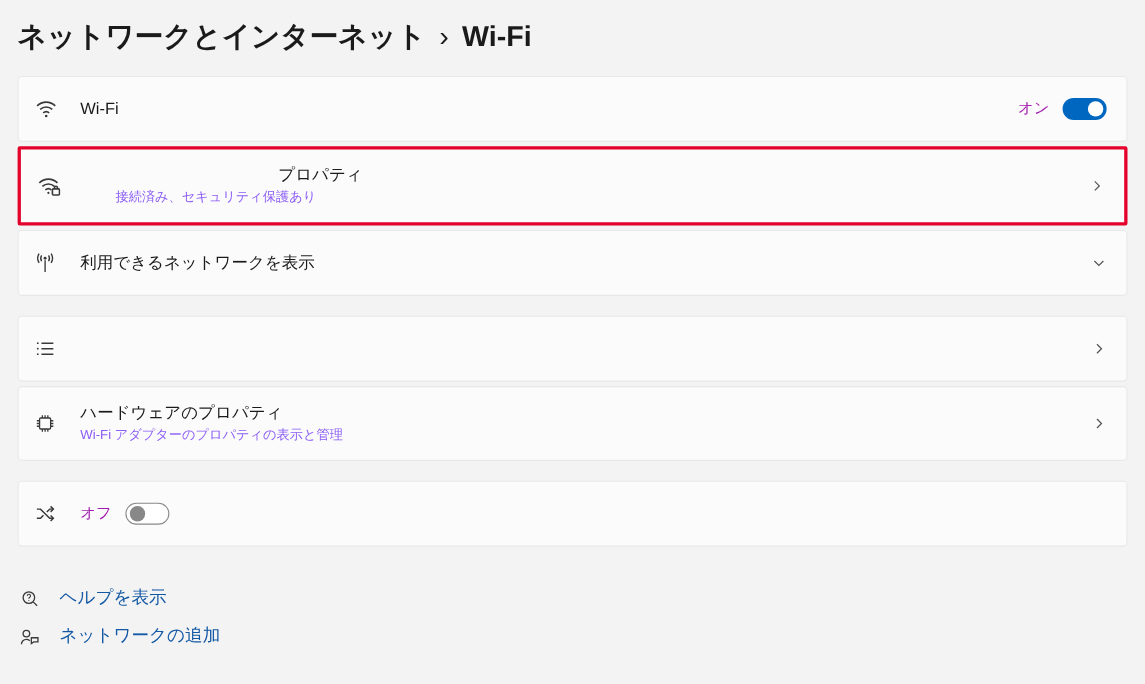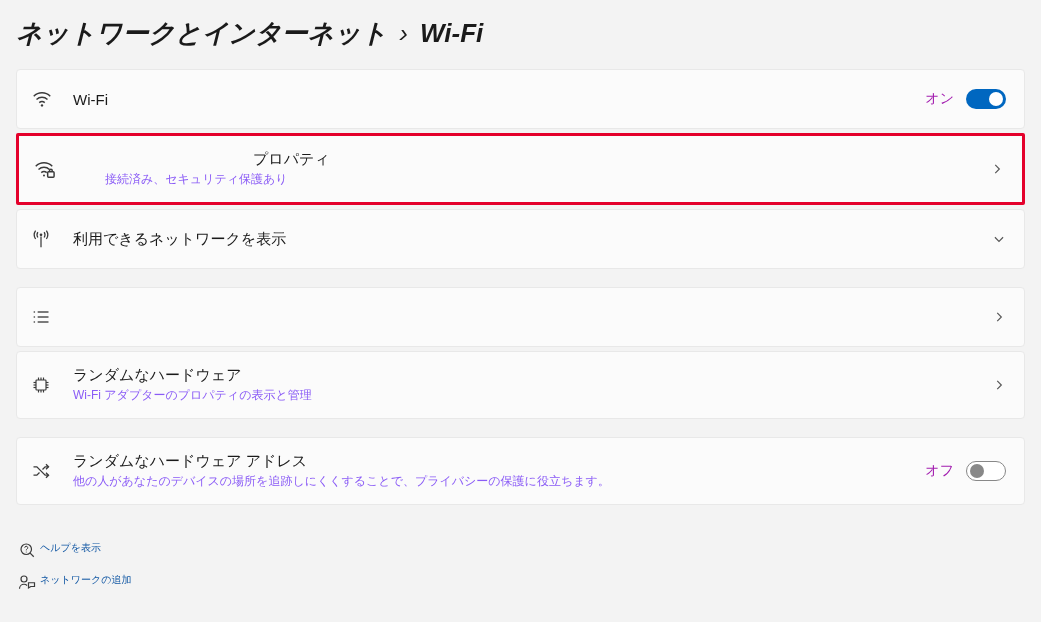--- a/index.html
+++ b/index.html
@@ -12,21 +12,20 @@
       overflow: hidden;
     }
     .page { padding: 0 16px 0 16px; }
     .breadcrumb {
       display: flex;
       align-items: center;
       gap: 12px;
       padding: 16px 0 18px 0;
       font-size: 26px;
       font-weight: 600;
-      font-style: italic;
     }
     .breadcrumb .parent { font-weight: 600; }
     .breadcrumb .sep { font-weight: 400; color:#1a1a1a; }
     .breadcrumb .current { font-weight: 700; }
     .card {
       background: #fbfbfb;
       border: 1px solid #e8e8e8;
       border-radius: 4px;
       margin-bottom: 4px;
       display: flex;
@@ -57,21 +56,21 @@
     .toggle .knob {
       position:absolute; top:3px; width:14px; height:14px; border-radius:50%; background:#fff;
     }
     .toggle.on .knob { right:3px; }
     .toggle.off .knob { left:3px; background:#888; top:2px; }
     .chev { color:#555; display:inline-flex; }
     .network-name {
       display:inline-block; width:140px;
     }
     .footer-links { padding: 32px 0 0 2px; display:flex; flex-direction:column; gap:14px; }
-    .footer-link { display:flex; align-items:flex-start; font-size:10px; }
+    .footer-link { display:flex; align-items:center; gap:14px; font-size:16px; }
     .footer-link a { color:#1358a4; text-decoration:none; cursor:pointer; }
     .footer-link .ficon { width:22px; display:flex; align-items:center; justify-content:flex-start; color:#3a3a3a; }
     svg { display:block; }
   </style>
 </head>
 <body>
 
 <div class="page">
 
   <div class="breadcrumb">
@@ -191,21 +190,21 @@
         <line x1="3" y1="9" x2="6" y2="9"></line>
           <line x1="3" y1="12" x2="6" y2="12"></line>
           <line x1="3" y1="15" x2="6" y2="15"></line>
         <line x1="18" y1="9" x2="21" y2="9"></line>
           <line x1="18" y1="12" x2="21" y2="12"></line>
           <line x1="18" y1="15" x2="21" y2="15"></line>
       </svg>
     </div>
     <div class="text-slot">
       <div class="title-row">
-          <span>ランダムなハードウェア</span>
+          <span>ハードウェアのプロパティ</span>
         </div>
       <div class="subtitle">Wi-Fi アダプターのプロパティの表示と管理</div>
     </div>
     <div class="trailing">
       <span class="chev">
         <svg width="14" height="14" viewBox="0 0 24 24" fill="none" stroke="currentColor" stroke-width="2">
             <path d="M9 5l7 7-7 7"></path>
           </svg>
       </span>
     </div>
@@ -215,26 +214,20 @@
 
   <div class="card">
     <div class="icon-slot">
       <svg width="20" height="20" viewBox="0 0 24 24" fill="none" stroke="currentColor" stroke-width="1.6">
         <path d="M3 7h4l10 10h4"></path>
           <path d="M18 14l3 3-3 3"></path>
         <path d="M3 17h4l3.2-3.2"></path>
           <path d="M13.8 10.2L17 7h4"></path>
           <path d="M18 10l3-3-3-3"></path>
       </svg>
-    </div>
-    <div class="text-slot">
-      <div class="title-row">
-          <span>ランダムなハードウェア アドレス</span>
-        </div>
-      <div class="subtitle">他の人があなたのデバイスの場所を追跡しにくくすることで、プライバシーの保護に役立ちます。</div>
     </div>
     <div class="trailing">
       <span class="trail-label">オフ</span>
       <span class="toggle off">
           <span class="knob"></span>
         </span>
     </div>
   </div>
 
   <div class="footer-links">

